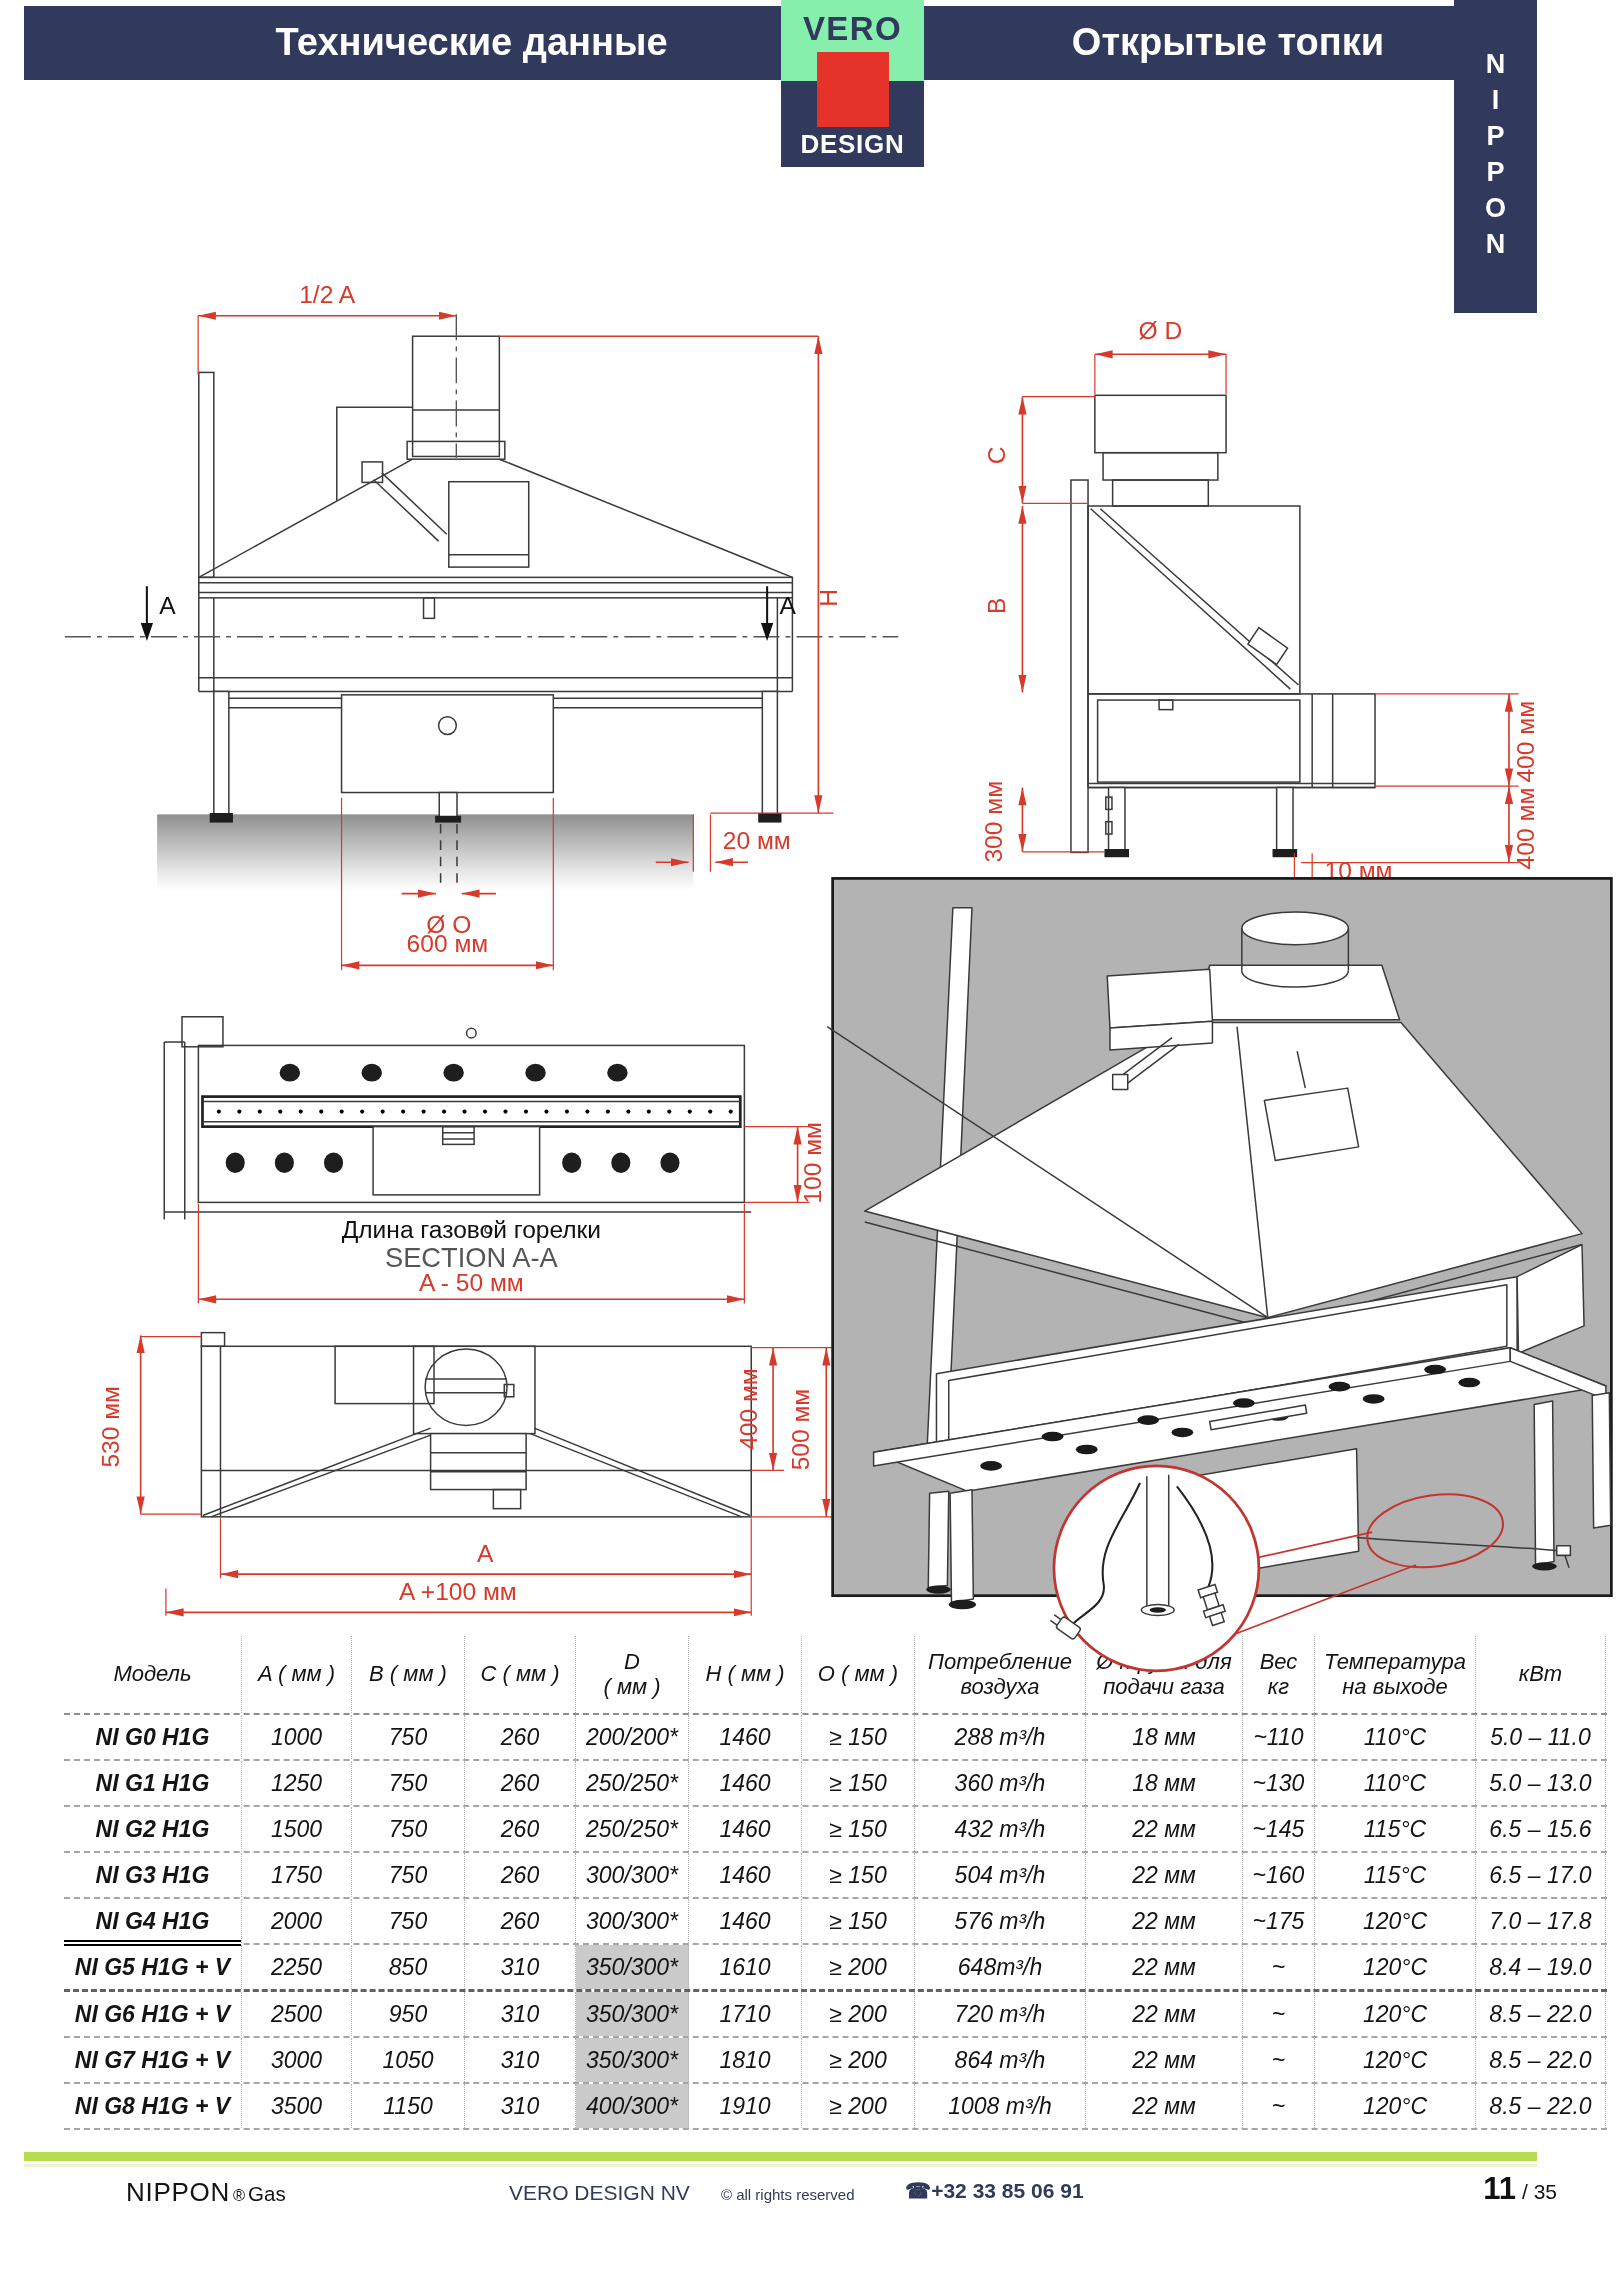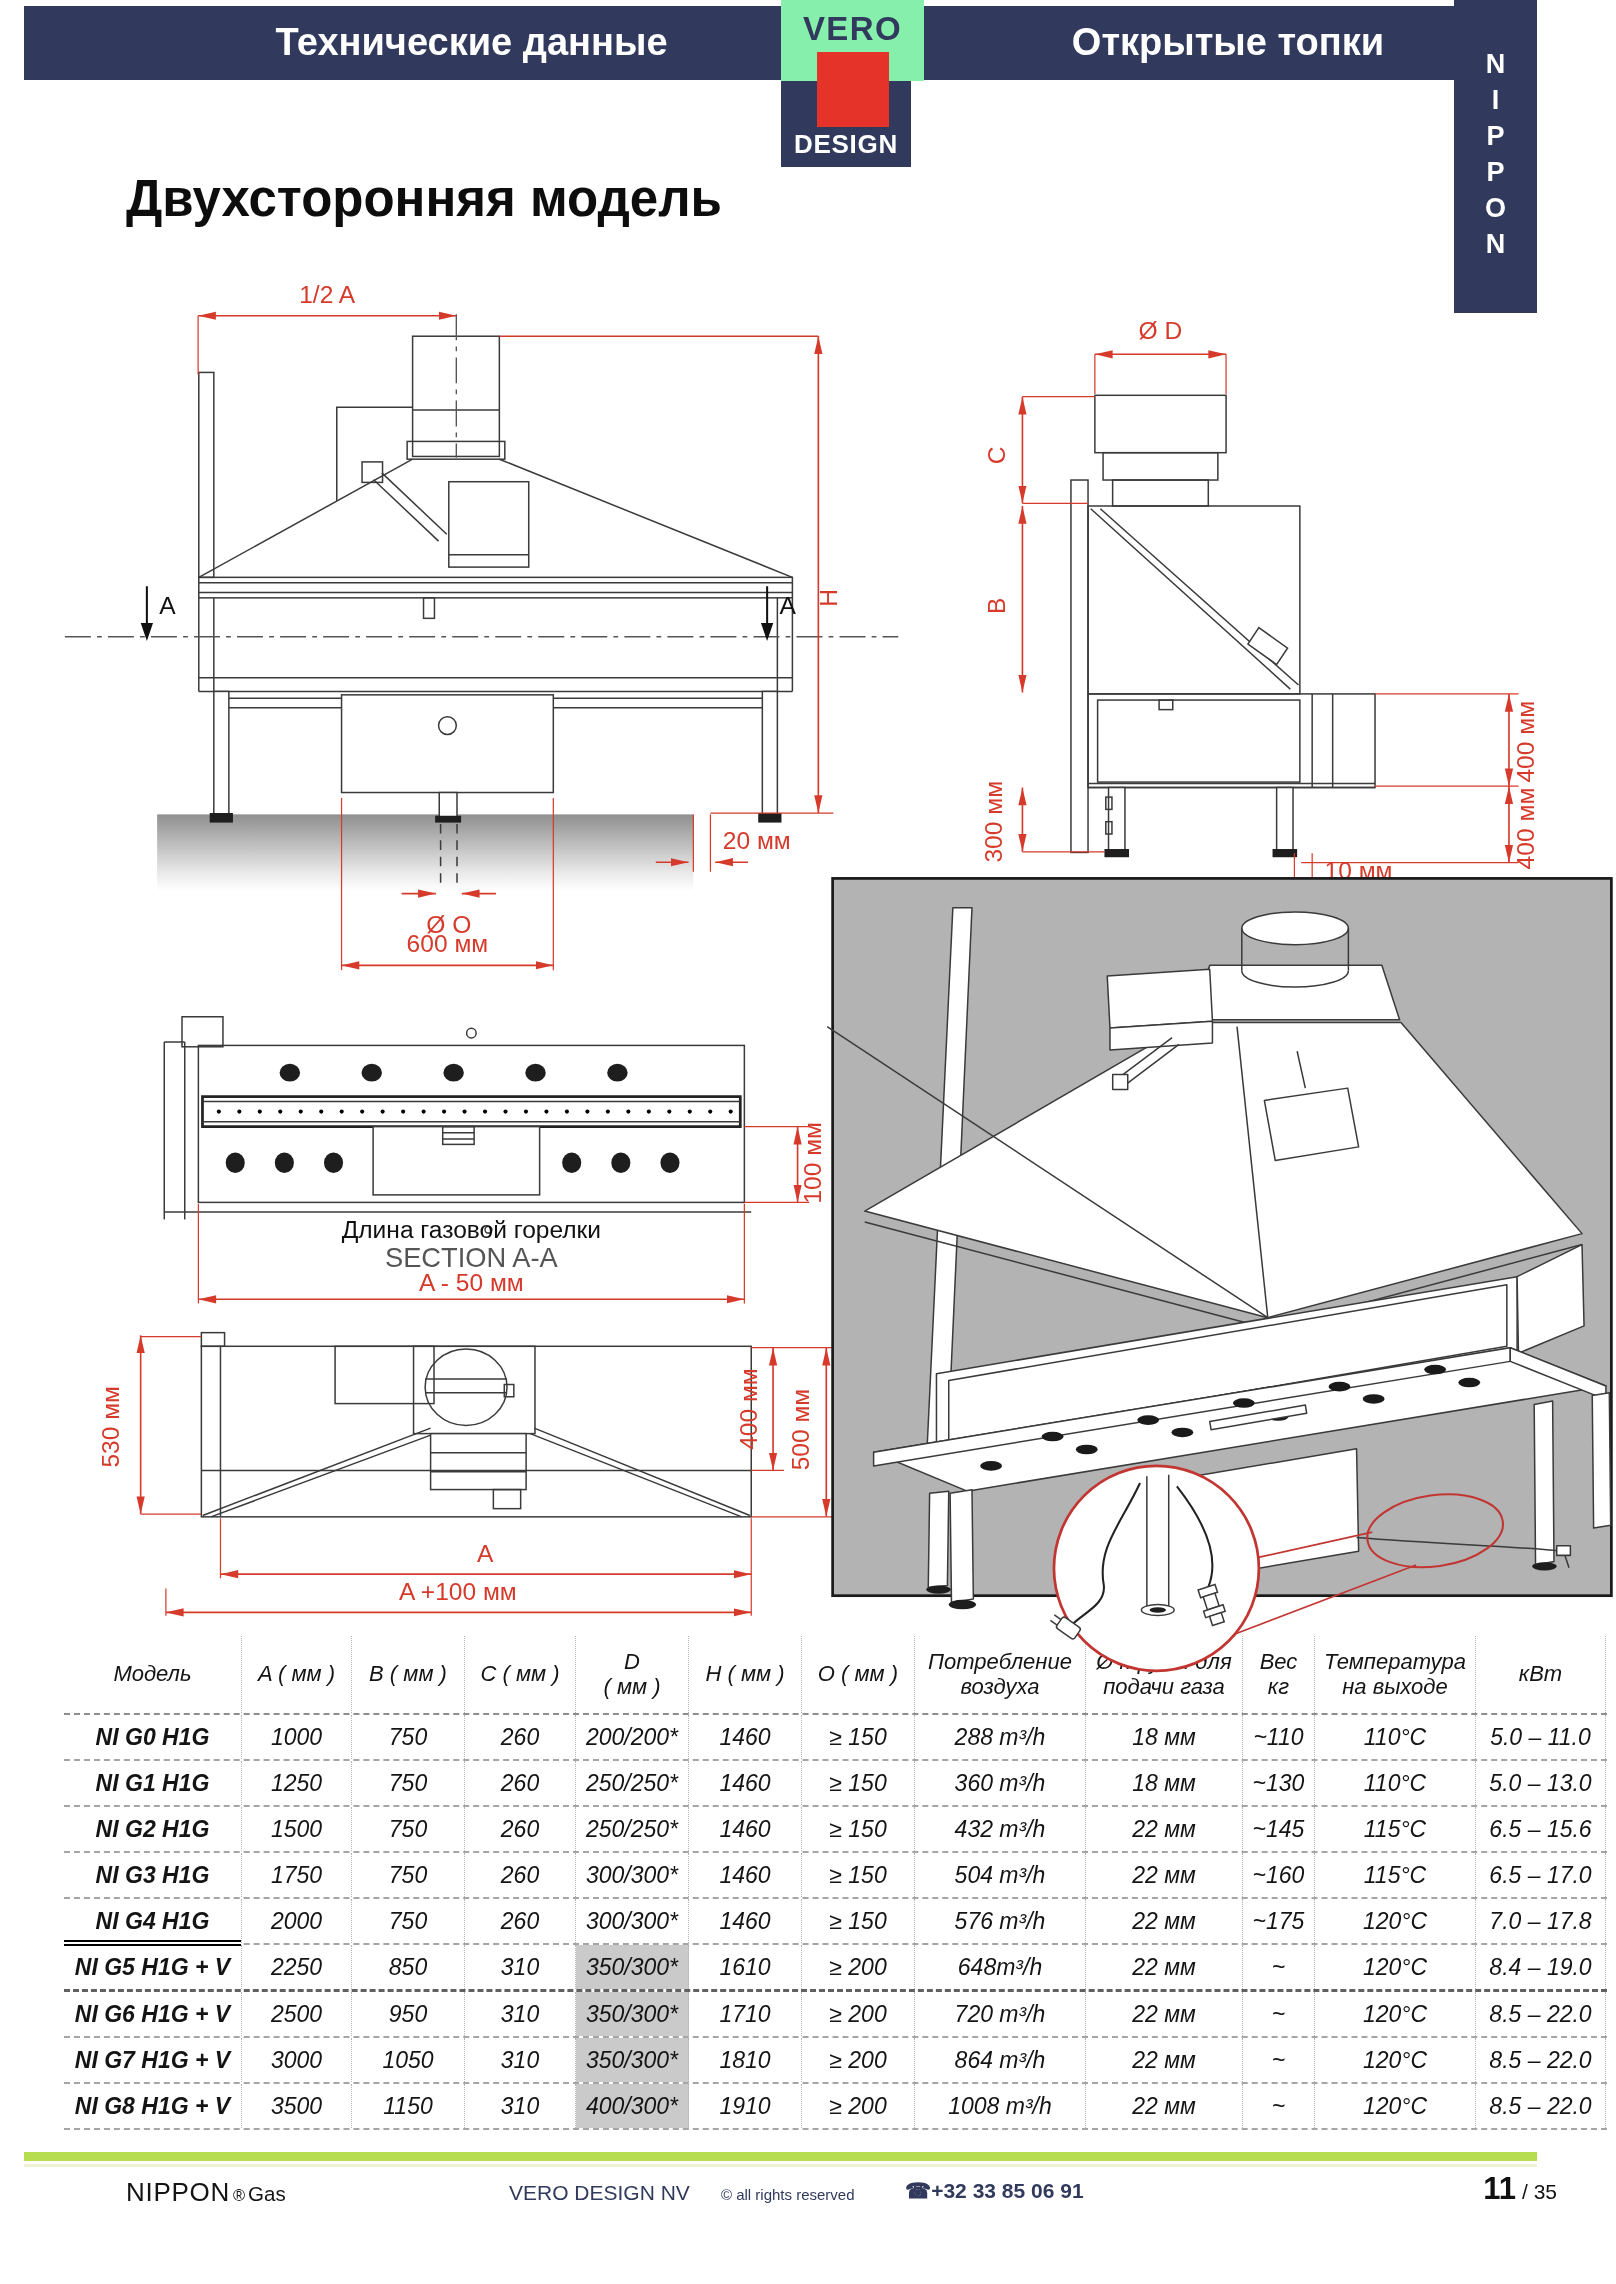--- a/index.html
+++ b/index.html
@@ -10,21 +10,21 @@
           font-weight:bold;font-size:38px;}
   #banner-left{left:24px;top:5.5px;width:895px;height:74px;}
   #banner-right{left:919px;top:5.5px;width:618px;height:74px;}
   #nippon-block{position:absolute;left:1454px;top:0;width:83px;height:313px;background:#313a5c;
                 display:flex;flex-direction:column;align-items:center;padding-top:46px;box-sizing:border-box;}
   #nippon-block .vl{color:#fff;font-weight:bold;font-size:27px;line-height:36px;}
   #logo{position:absolute;left:781px;top:0;width:143px;height:167px;}
   #logo .top{position:absolute;left:0;top:0;width:143px;height:81px;background:#86efac;
              display:flex;align-items:flex-start;justify-content:center;}
   #logo .top span{color:#313a5c;font-weight:bold;font-size:33px;margin-top:9.6px;letter-spacing:1.4px;}
-  #logo .bottom{position:absolute;left:0;top:81px;width:130px;height:86px;background:#313a5c;
+  #logo .bottom{position:absolute;left:0;top:81px;width:143px;height:86px;background:#313a5c;
              display:flex;align-items:flex-end;justify-content:center;}
   #logo .bottom span{color:#fff;font-weight:bold;font-size:26px;margin-bottom:6.8px;letter-spacing:0.7px;}
   #logo .sq{position:absolute;left:36px;top:52px;width:72px;height:75px;background:#e5332a;}
   
   #page-title{position:absolute;left:126px;top:169px;font-size:51px;font-weight:bold;color:#0d0d0d;}
   
   svg{position:absolute;overflow:visible;}
   svg *{vector-effect:none;}
   .ln{stroke:#3a3a3a;stroke-width:2.2;fill:none;}
   .lnthick{stroke:#222;stroke-width:4;fill:none;}
@@ -91,21 +91,20 @@
   <div id="logo">
     <div class="top">
       <span>VERO</span>
     </div>
     <div class="bottom">
       <span>DESIGN</span>
     </div>
     <div class="sq"></div>
   </div>
 
-  <div id="page-title">Двухсторонняя модель</div>
 
   <svg style="left:41px;top:287px;" width="929" height="690" viewBox="0 0 1360 1010">
     <defs>
       <marker id="fE" markerWidth="28" markerHeight="20" refX="26" refY="9" orient="auto" markerUnits="userSpaceOnUse">
           <polygon points="0,3 26,9 0,15" fill="#d63a2b"></polygon>
         </marker>
       <marker id="fS" markerWidth="28" markerHeight="20" refX="0" refY="9" orient="auto" markerUnits="userSpaceOnUse">
           <polygon points="26,3 0,9 26,15" fill="#d63a2b"></polygon>
         </marker>
       <linearGradient id="gnd" x1="0" y1="0" x2="0" y2="1">

